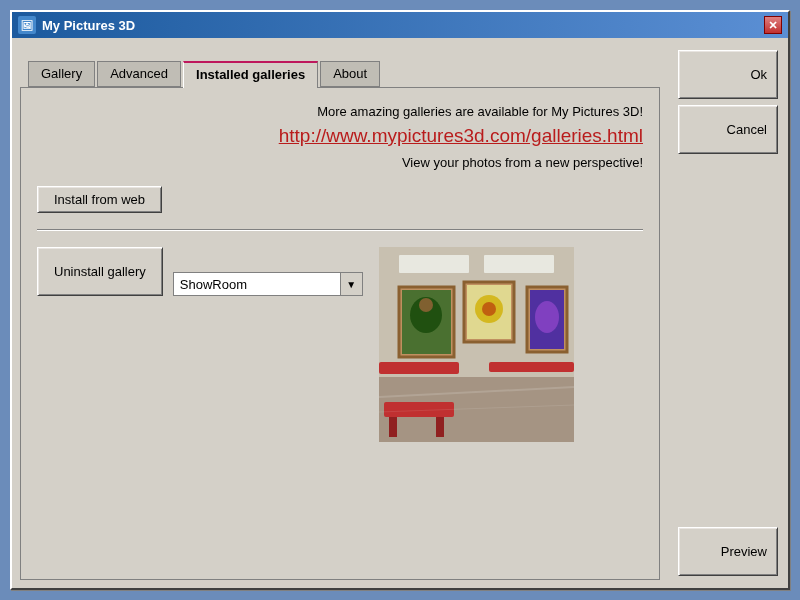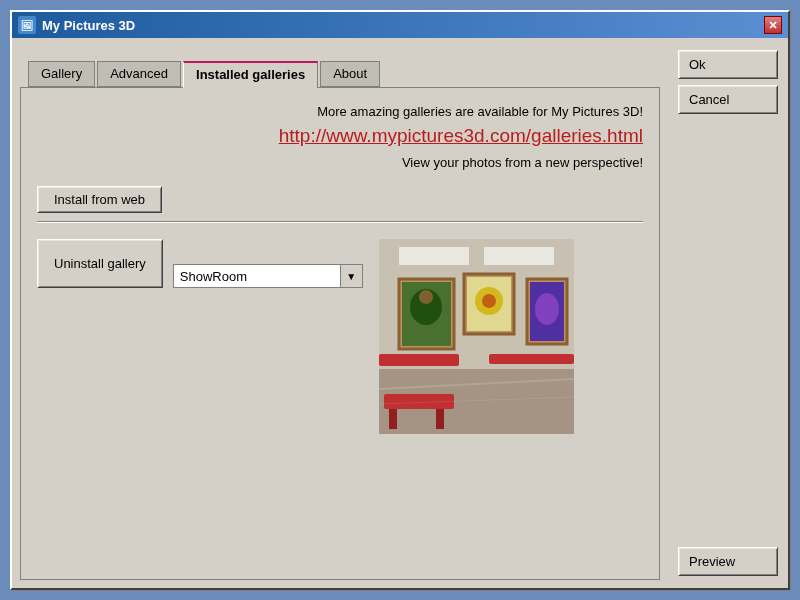--- a/index.html
+++ b/index.html
@@ -144,21 +144,21 @@
       font-size: 19px;
     }
     .sub-text {
       color: #000;
       margin-top: 8px;
       font-size: 13px;
     }
     .button-row {
       display: flex;
       gap: 12px;
-      margin-bottom: 8px;
+      margin-bottom: 16px;
     }
     .win-button {
       padding: 5px 16px;
       background: #d4d0c8;
       border-top: 1px solid #ffffff;
       border-left: 1px solid #ffffff;
       border-right: 1px solid #404040;
       border-bottom: 1px solid #404040;
       box-shadow: inset 1px 1px 0 #e8e4e0, inset -1px -1px 0 #808080;
       cursor: pointer;
@@ -208,30 +208,30 @@
       font-size: 10px;
     }
     .gallery-preview {
       width: 195px;
       height: 195px;
       background: #888;
       overflow: hidden;
     }
     
     .side-button {
-      padding: 6px 10px;
+      padding: 16px 10px;
       background: #d4d0c8;
       border-top: 1px solid #ffffff;
       border-left: 1px solid #ffffff;
       border-right: 1px solid #404040;
       border-bottom: 1px solid #404040;
       box-shadow: inset 1px 1px 0 #e8e4e0, inset -1px -1px 0 #808080;
       cursor: pointer;
       font-size: 13px;
-      text-align: left;
+      text-align: right;
     }
     .spacer { flex: 1; }
   </style>
 </head>
 <body>
 
 <div class="window">
 
   <div class="title-bar">
     <div class="title-bar-left">

